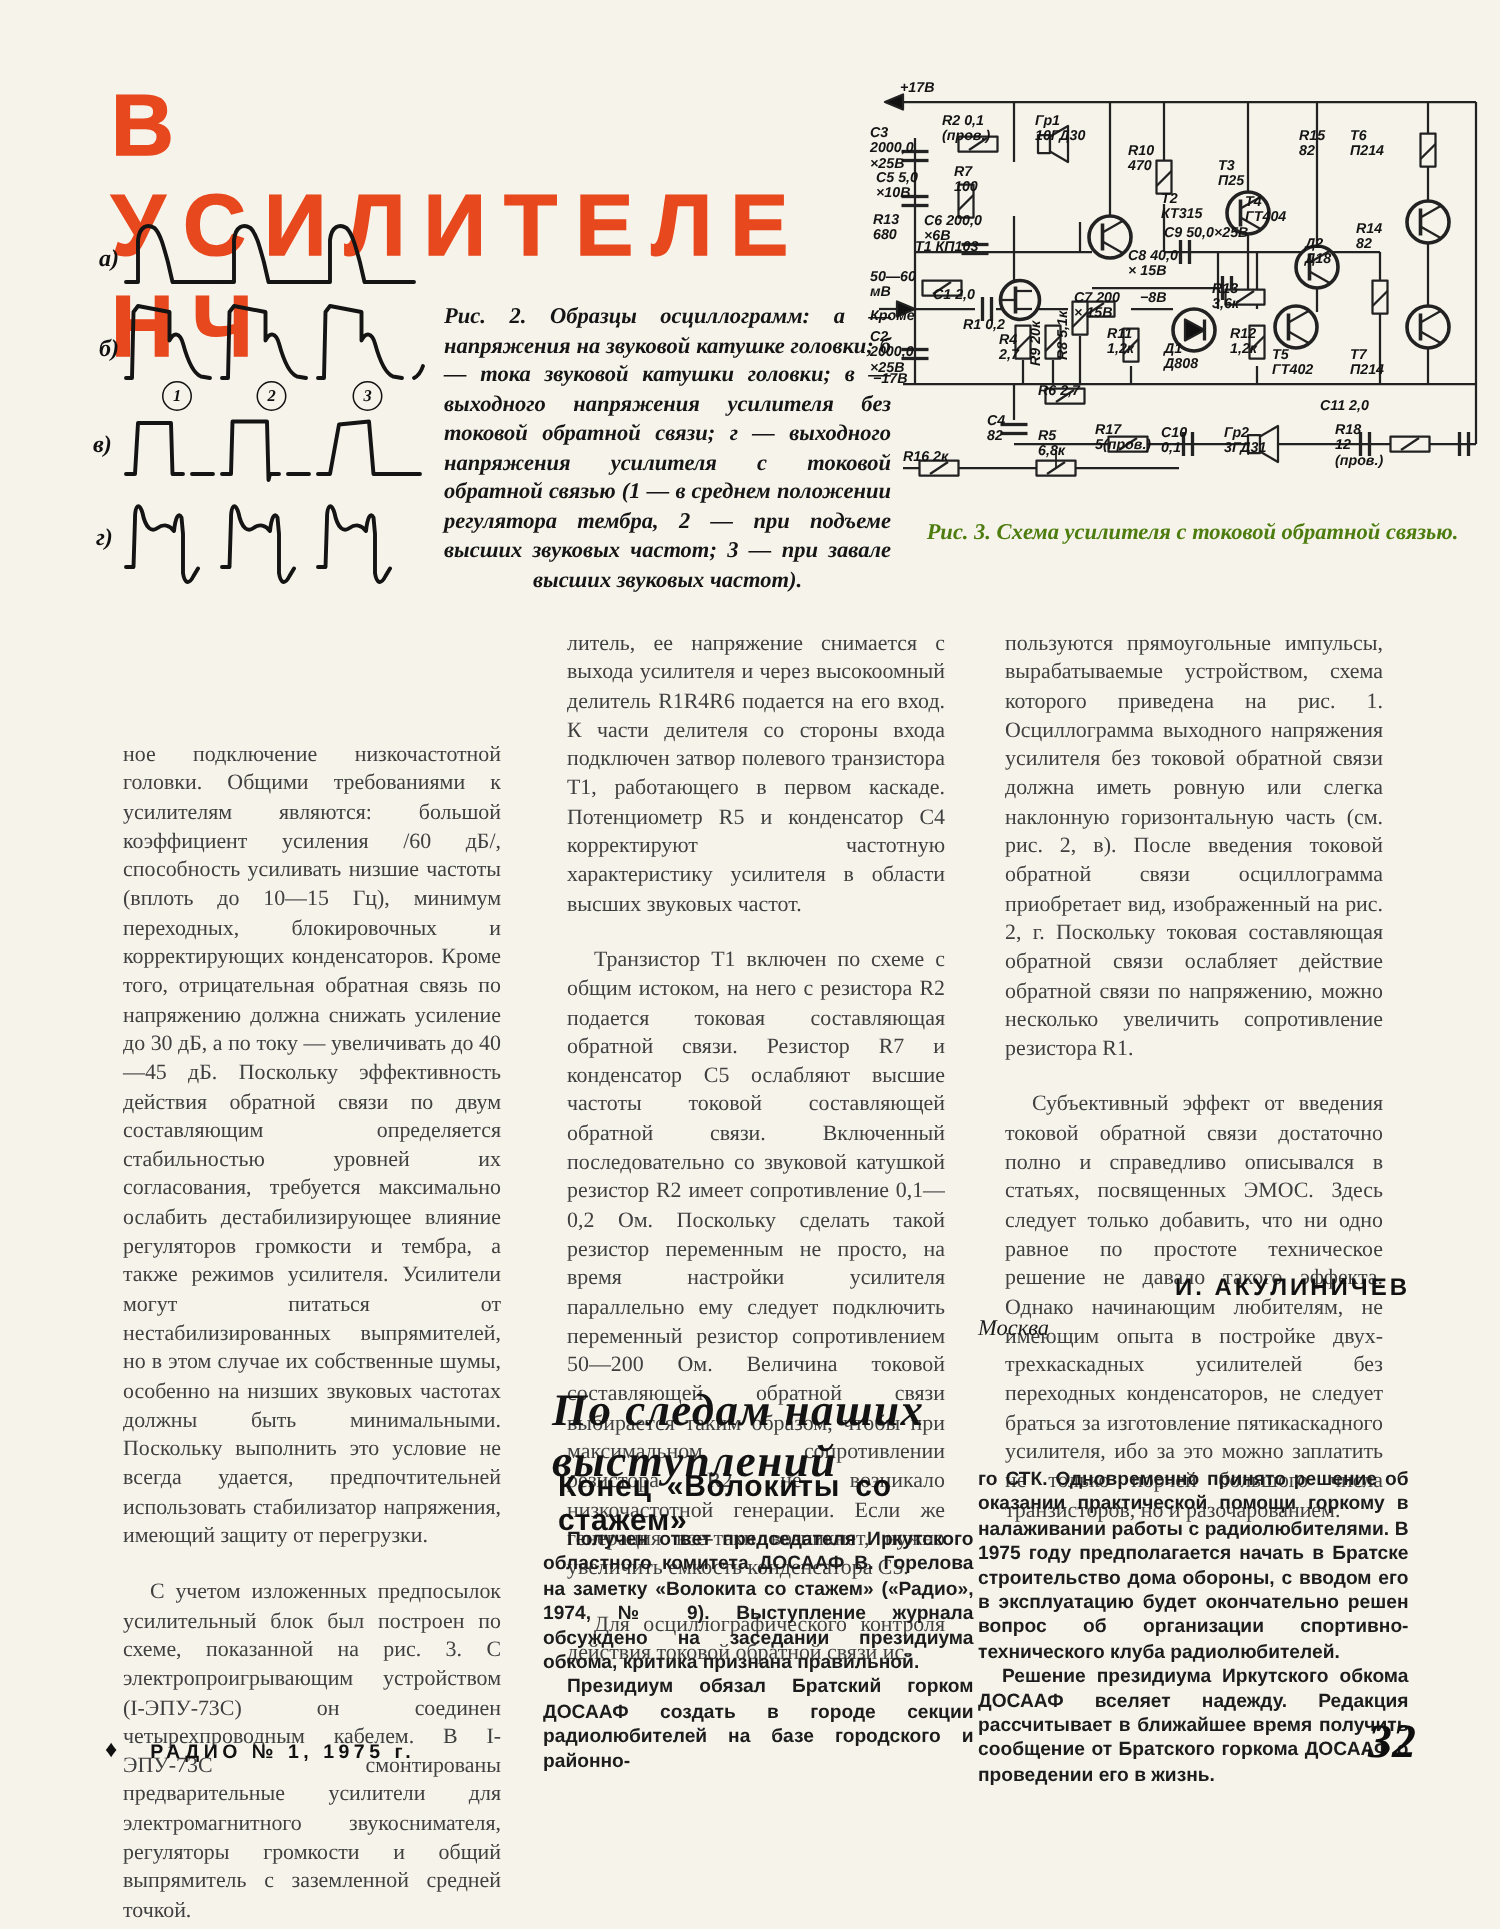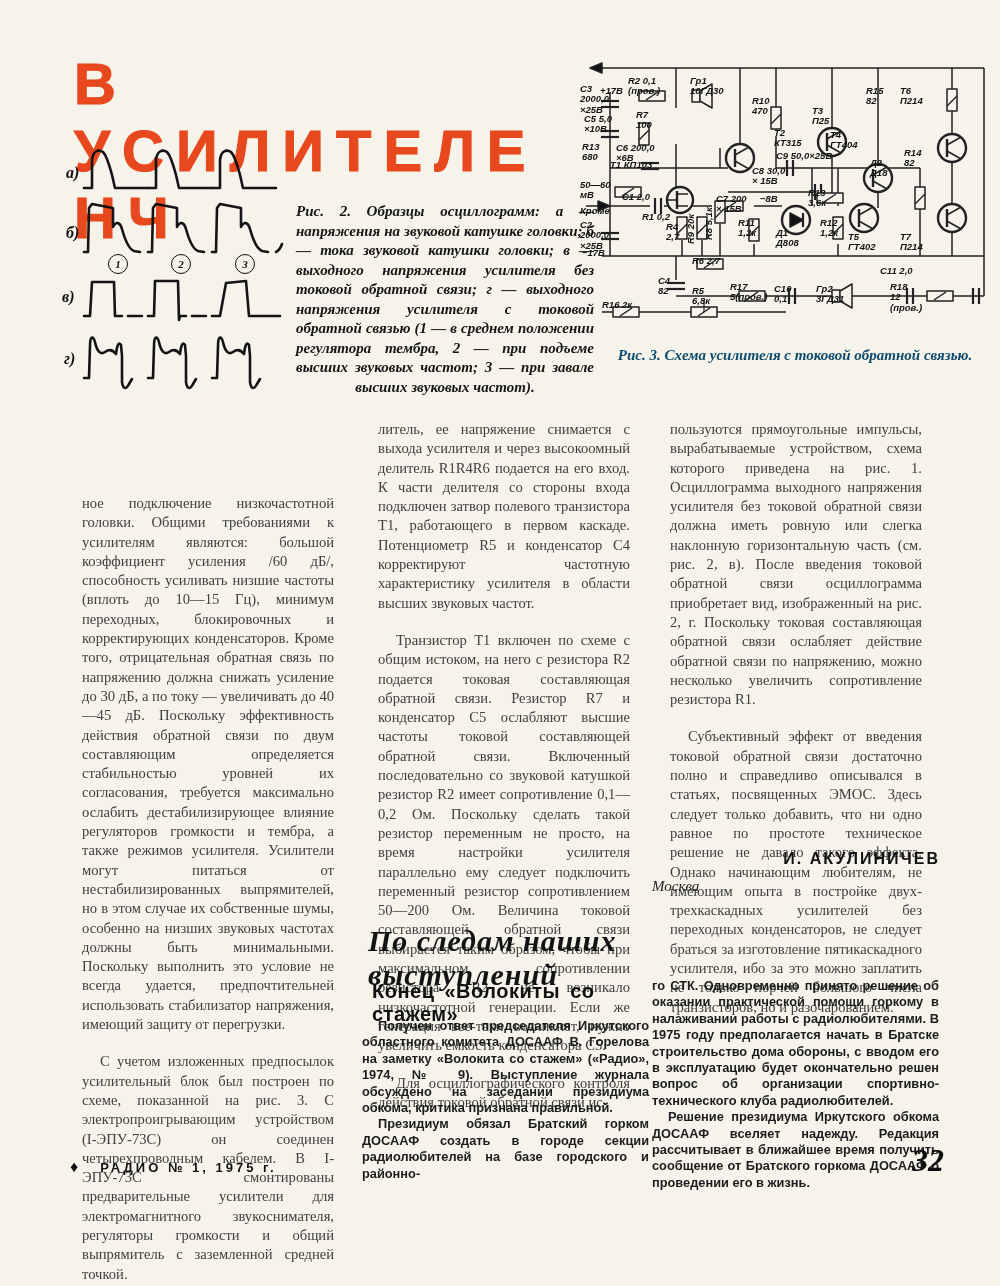--- a/index.html
+++ b/index.html
@@ -27,21 +27,21 @@
     font:italic 700 11px "Liberation Serif",serif;color:#111;background:#f6f3ea;
   }
   
   .fig2-caption{
     position:absolute;left:296px;top:202px;width:298px;
     font:italic 700 15px/19.5px "Liberation Serif",serif;
     text-align:justify;text-align-last:center;color:#151515;
   }
   .fig3-caption{
     position:absolute;left:600px;top:346px;width:390px;text-align:center;
-    font:italic 700 15px/19px "Liberation Serif",serif;color:#0c4a6e;
+    font:italic 700 15px/19px "Liberation Serif",serif;color:#4d7c0f;
   }
   
   .schematic{position:absolute;left:580px;top:48px;width:416px;height:296px;}
   .schematic svg{position:absolute;left:0;top:0;}
   .schem-label{
     position:absolute;font:italic 700 9.5px/1.08 "Liberation Sans",sans-serif;
     color:#141414;white-space:pre-line;letter-spacing:0;
   }
   .schem-label.rot{transform:rotate(-90deg);transform-origin:left top;}
   
@@ -238,21 +238,21 @@
         <line x1="124" y1="264" x2="124" y2="252" stroke-width="1.2"></line>
       <use href="#rh" x="46" y="264"></use>
       <use href="#rh" x="172" y="248"></use>
       <use href="#cv" x="212" y="248"></use>
       <use href="#spk" x="252" y="248"></use>
       <use href="#cv" x="330" y="248"></use>
       <use href="#rh" x="360" y="248"></use>
       <use href="#cv" x="396" y="248"></use>
     </svg>
     <div id="schem-labels">
-        <div class="schem-label" style="left: 20px; top: 6px; margin-top: 32px;">+17В</div>
+        <div class="schem-label" style="left: 20px; top: 6px;">+17В</div>
         <div class="schem-label" style="left: 0px; top: 36px;">С3
 2000,0
 ×25В</div>
         <div class="schem-label" style="left: 48px; top: 28px;">R2 0,1
 (пров.)</div>
         <div class="schem-label" style="left: 110px; top: 28px;">Гр1
 10ГД30</div>
         <div class="schem-label" style="left: 172px; top: 48px;">R10
 470</div>
         <div class="schem-label" style="left: 232px; top: 58px;">Т3
@@ -268,21 +268,21 @@
         <div class="schem-label" style="left: 56px; top: 62px;">R7
 100</div>
         <div class="schem-label" style="left: 36px; top: 95px;">С6 200,0
 ×6В</div>
         <div class="schem-label" style="left: 150px; top: 80px; margin-left: 44px;">Т2
 КТ315</div>
         <div class="schem-label" style="left: 30px; top: 112px;">Т1 КП103</div>
         <div class="schem-label" style="left: 2px; top: 94px;">R13
 680</div>
         <div class="schem-label" style="left: 196px; top: 103px;">С9 50,0×25В</div>
-        <div class="schem-label" style="left: 172px; top: 118px;">С8 30,0
+        <div class="schem-label" style="left: 172px; top: 118px;">С8 40,0
 × 15В</div>
         <div class="schem-label" style="left: 290px; top: 110px;">Д2
 Д18</div>
         <div class="schem-label" style="left: 324px; top: 100px;">R14
 82</div>
         <div class="schem-label" style="left: 0px; top: 132px;">50—60
 мВ</div>
         <div class="schem-label" style="left: 0px; top: 158px;">Кроме</div>
         <div class="schem-label" style="left: 42px; top: 144px;">С1 2,0</div>
         <div class="schem-label" style="left: 62px; top: 164px;">R1 0,2</div>

